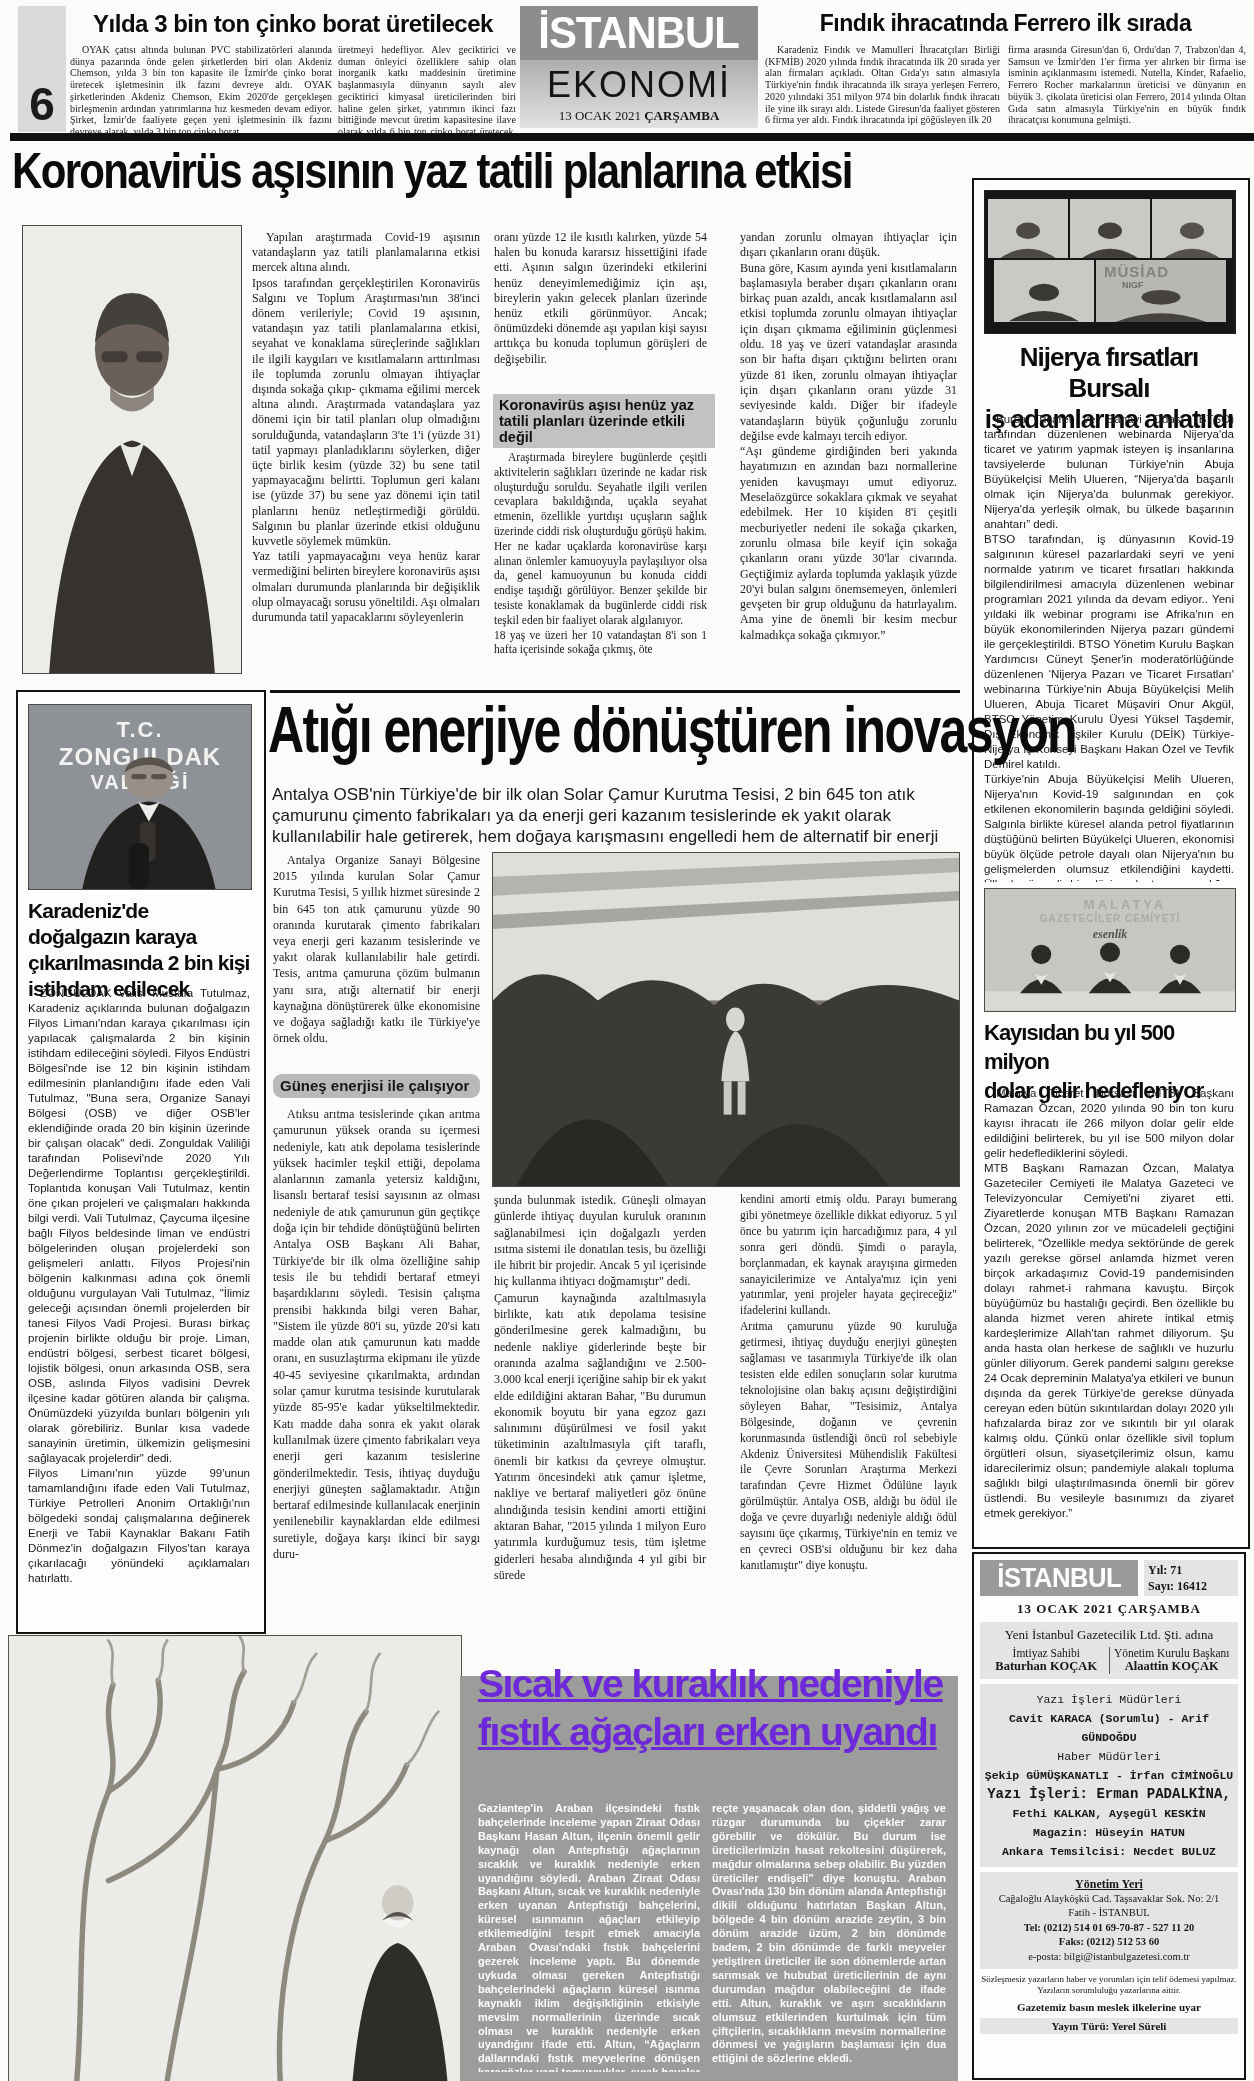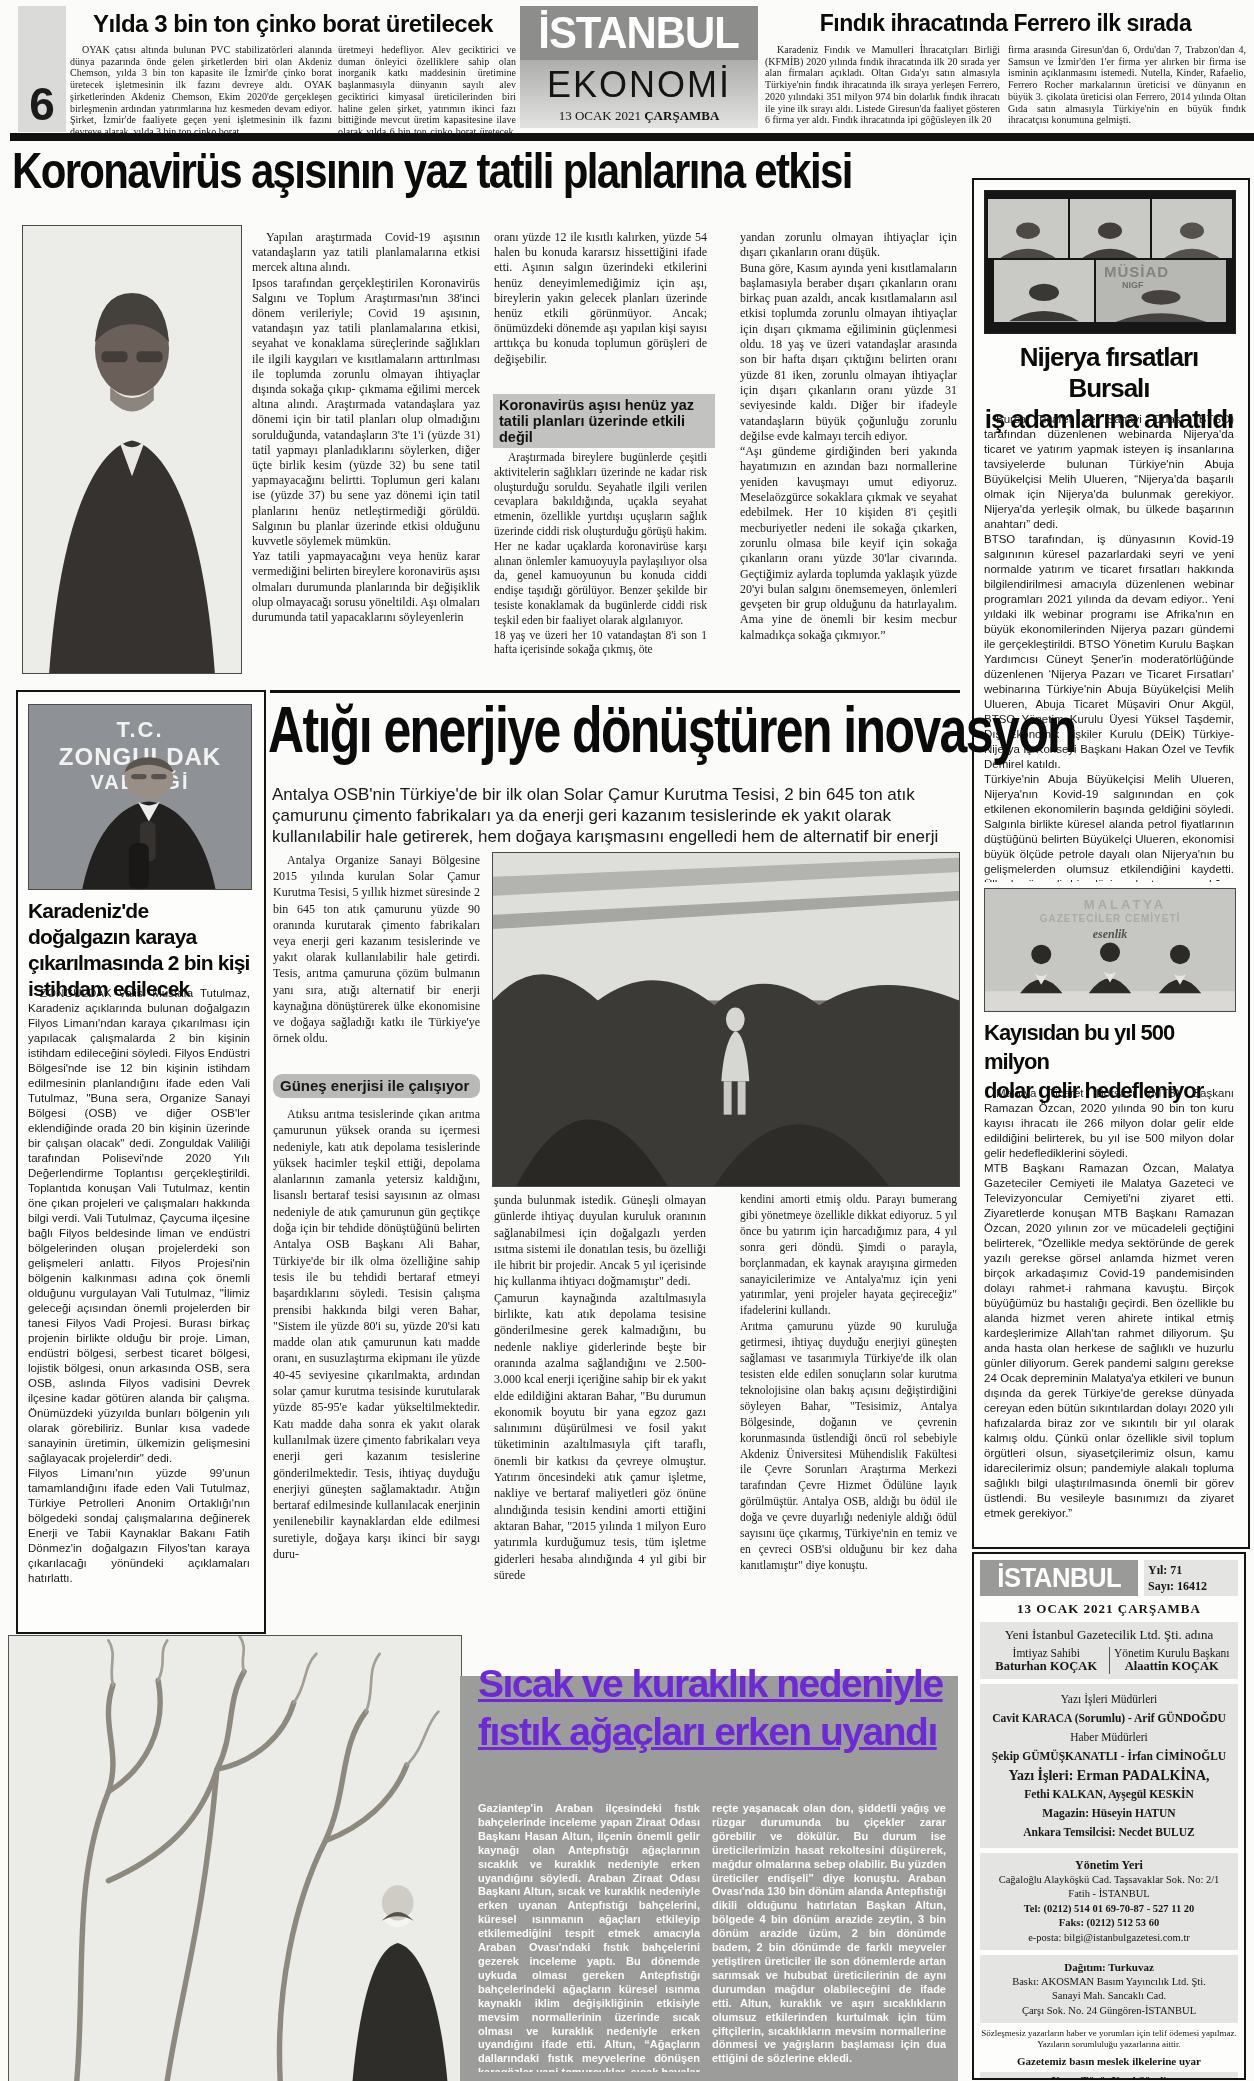--- a/index.html
+++ b/index.html
@@ -250,42 +250,36 @@
         <div style="flex:1;border-right:1px solid #555;">
           <div style="font-size:11.5px;">İmtiyaz Sahibi</div>
           <div style="font-size:12.5px;font-weight:700;">Baturhan KOÇAK</div>
         </div>
         <div style="flex:1;">
           <div style="font-size:11.5px;">Yönetim Kurulu Başkanı</div>
           <div style="font-size:12.5px;font-weight:700;">Alaattin KOÇAK</div>
         </div>
       </div>
     </div>
-    <div class="ibox" style="padding:6px 4px;line-height:19px;">
+    <div class="ibox" style="padding:6px 4px;line-height:19px;font-family:Liberation Mono, monospace;">
       <div style="font-size:11.5px;">Yazı İşleri Müdürleri</div>
       <div style="font-size:11.5px;font-weight:700;">Cavit KARACA (Sorumlu) - Arif GÜNDOĞDU</div>
       <div style="font-size:11.5px;">Haber Müdürleri</div>
       <div style="font-size:11.5px;font-weight:700;">Şekip GÜMÜŞKANATLI - İrfan CİMİNOĞLU</div>
       <div style="font-size:14px;font-weight:700;">Yazı İşleri: Erman PADALKİNA,</div>
       <div style="font-size:11.5px;font-weight:700;">Fethi KALKAN, Ayşegül KESKİN</div>
       <div style="font-size:11.5px;font-weight:700;">Magazin: Hüseyin HATUN</div>
       <div style="font-size:11.5px;font-weight:700;">Ankara Temsilcisi: Necdet BULUZ</div>
     </div>
     <div class="ibox" style="padding:5px 4px;line-height:14.5px;">
-      <div style="font-size:12px;font-weight:700;">Yönetim Yeri</div>
+      <div style="font-size:12px;font-weight:700;text-decoration:underline;">Yönetim Yeri</div>
       <div style="font-size:10.5px;">Cağaloğlu Alayköşkü Cad. Taşsavaklar Sok. No: 2/1</div>
       <div style="font-size:10.5px;">Fatih - İSTANBUL</div>
       <div style="font-size:10.5px;font-weight:700;">Tel: (0212) 514 01 69-70-87 - 527 11 20</div>
       <div style="font-size:10.5px;font-weight:700;">Faks: (0212) 512 53 60</div>
       <div style="font-size:10.5px;">e-posta: bilgi@istanbulgazetesi.com.tr</div>
     </div>
-    <div class="ibox" style="padding:5px 4px;line-height:14.5px;">
-      <div style="font-size:11px;font-weight:700;">Dağıtım: Turkuvaz</div>
-      <div style="font-size:10.5px;">Baskı: AKOSMAN Basım Yayıncılık Ltd. Şti.</div>
-      <div style="font-size:10.5px;">Sanayi Mah. Sancaklı Cad.</div>
-      <div style="font-size:10.5px;">Çarşı Sok. No. 24 Güngören-İSTANBUL</div>
-    </div>
     <div class="serif" style="text-align:center;font-size:9px;line-height:11px;">Sözleşmesiz yazarların haber ve yorumları için telif ödemesi yapılmaz. Yazıların sorumluluğu yazarlarına aittir.</div>
     <div class="serif" style="text-align:center;font-size:11px;font-weight:700;">Gazetemiz basın meslek ilkelerine uyar</div>
     <div class="ibox" style="padding:2px 4px;font-size:11px;font-weight:700;">Yayın Türü: Yerel Süreli</div>
   </div>
 
 </div>
 
 </body></html>

